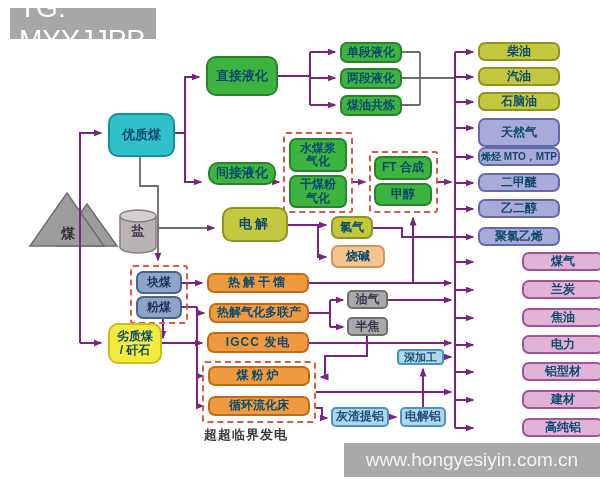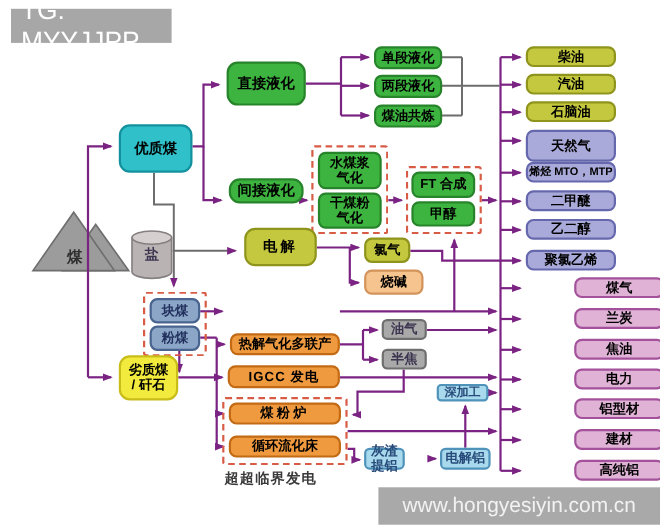--- a/index.html
+++ b/index.html
@@ -1,21 +1,21 @@
 <!DOCTYPE html>
 <html><head>
 <meta charset="utf-8">
 <style>
   html,body{margin:0;padding:0;background:#ffffff;}
   .stage{position:relative;width:600px;height:480px;background:#ffffff;overflow:hidden;
          font-family:"Liberation Sans","DejaVu Sans",sans-serif;}
   .wires{position:absolute;left:0;top:0;pointer-events:none;}
   .box{position:absolute;display:flex;align-items:center;justify-content:center;
        box-sizing:border-box;border:2px solid;border-radius:7px;font-weight:bold;
-       font-size:12px;color:#000000;text-align:center;line-height:1.12;white-space:pre-line;}
+       font-size:12px;color:#0c4a6e;text-align:center;line-height:1.12;white-space:pre-line;}
   .r10{border-radius:10px;}
   .fs13{font-size:13px;}
   .small{font-size:10px;}
   .ls3{letter-spacing:3px;}
   .ls1{letter-spacing:1px;}
   .teal  {background:#2fc0ca;border-color:#13919e;}
   .green {background:#3eb440;border-color:#27842a;}
   .olive {background:#c3c83e;border-color:#8f941c;}
   .orange{background:#f09a40;border-color:#c26a14;}
   .peach {background:#f6c48e;border-color:#d4935a;}
@@ -23,21 +23,21 @@
   .steel {background:#8ca6c8;border-color:#49648f;color:#21305c;}
   .yellow{background:#f2ea3d;border-color:#c9bd1a;}
   .lblue {background:#a9d9ec;border-color:#4f93bb;color:#274b7a;}
   .lav   {background:#a9aad9;border-color:#6668ad;}
   .pink  {background:#dfb2d6;border-color:#a4519b;margin-left:44px;}
   .dashed{position:absolute;box-sizing:border-box;border:2px dashed #d85c45;border-radius:3px;background:transparent;}
   .plainlabel{position:absolute;font-weight:bold;font-size:13px;color:#3a3a3a;letter-spacing:1px;}
   .shape-label{position:absolute;display:flex;align-items:center;justify-content:center;
        font-weight:bold;color:#3c3550;}
   .wm-top{position:absolute;left:10px;top:8px;width:146px;height:31px;background:#a7a7a7;
-       color:#ffffff;font-size:24px;display:flex;align-items:center;padding-left:9px;box-sizing:border-box;}
+       color:#ffffff;font-size:28px;display:flex;align-items:center;padding-left:9px;box-sizing:border-box;}
   .wm-bottom{position:absolute;left:344px;top:443px;width:256px;height:34px;background:#a9a9a9;
        color:#f2f2f2;font-size:19px;display:flex;align-items:center;justify-content:center;}
 </style>
 </head>
 <body>
 
 <div class="stage">
 
   <svg class="wires" width="600" height="480" viewBox="0 0 600 480">
     <defs>
@@ -141,30 +141,31 @@
 气化</div>
   <div class="box green" style="left:289px;top:175px;width:58px;height:33px">干煤粉
 气化</div>
   <div class="box green" style="left:374px;top:156px;width:58px;height:24px">FT 合成</div>
   <div class="box green" style="left:374px;top:183px;width:58px;height:23px">甲醇</div>
 
   <div class="box olive r10 fs13 ls3" style="left:222px;top:207px;width:66px;height:35px">电解</div>
   <div class="box olive" style="left:331px;top:216px;width:42px;height:23px">氯气</div>
   <div class="box peach" style="left:331px;top:245px;width:54px;height:23px">烧碱</div>
 
+  <div class="box orange ls3" style="left:207px;top:273px;width:102px;height:20px">热解干馏</div>
   <div class="box orange" style="left:209px;top:303px;width:100px;height:20px">热解气化多联产</div>
   <div class="box orange ls1" style="left:207px;top:332px;width:102px;height:21px">IGCC 发电</div>
   <div class="box gray" style="left:347px;top:290px;width:41px;height:19px;border-radius:5px">油气</div>
   <div class="box gray" style="left:347px;top:317px;width:41px;height:19px;border-radius:5px">半焦</div>
   <div class="box orange ls3" style="left:208px;top:366px;width:102px;height:20px">煤粉炉</div>
   <div class="box orange" style="left:208px;top:396px;width:102px;height:20px">循环流化床</div>
   <div class="plainlabel" style="left:204px;top:426px">超超临界发电</div>
 
   <div class="box lblue" style="left:397px;top:349px;width:47px;height:16px;font-size:11px;border-radius:4px">深加工</div>
-  <div class="box lblue" style="left:331px;top:407px;width:37px;height:20px;border-radius:5px">灰渣提铝</div>
+  <div class="box lblue" style="left:331px;top:407px;width:58px;height:20px;border-radius:5px">灰渣提铝</div>
   <div class="box lblue" style="left:400px;top:407px;width:46px;height:20px;border-radius:5px">电解铝</div>
 
   <div class="box olive" style="left:478px;top:42px;width:82px;height:19px">柴油</div>
   <div class="box olive" style="left:478px;top:67px;width:82px;height:19px">汽油</div>
   <div class="box olive" style="left:478px;top:92px;width:82px;height:19px">石脑油</div>
   <div class="box lav" style="left:478px;top:118px;width:82px;height:29px">天然气</div>
   <div class="box lav small" style="left:478px;top:147px;width:82px;height:19px">烯烃 MTO，MTP</div>
   <div class="box lav" style="left:478px;top:173px;width:82px;height:19px">二甲醚</div>
   <div class="box lav" style="left:478px;top:199px;width:82px;height:19px">乙二醇</div>
   <div class="box lav" style="left:478px;top:227px;width:82px;height:19px">聚氯乙烯</div>

